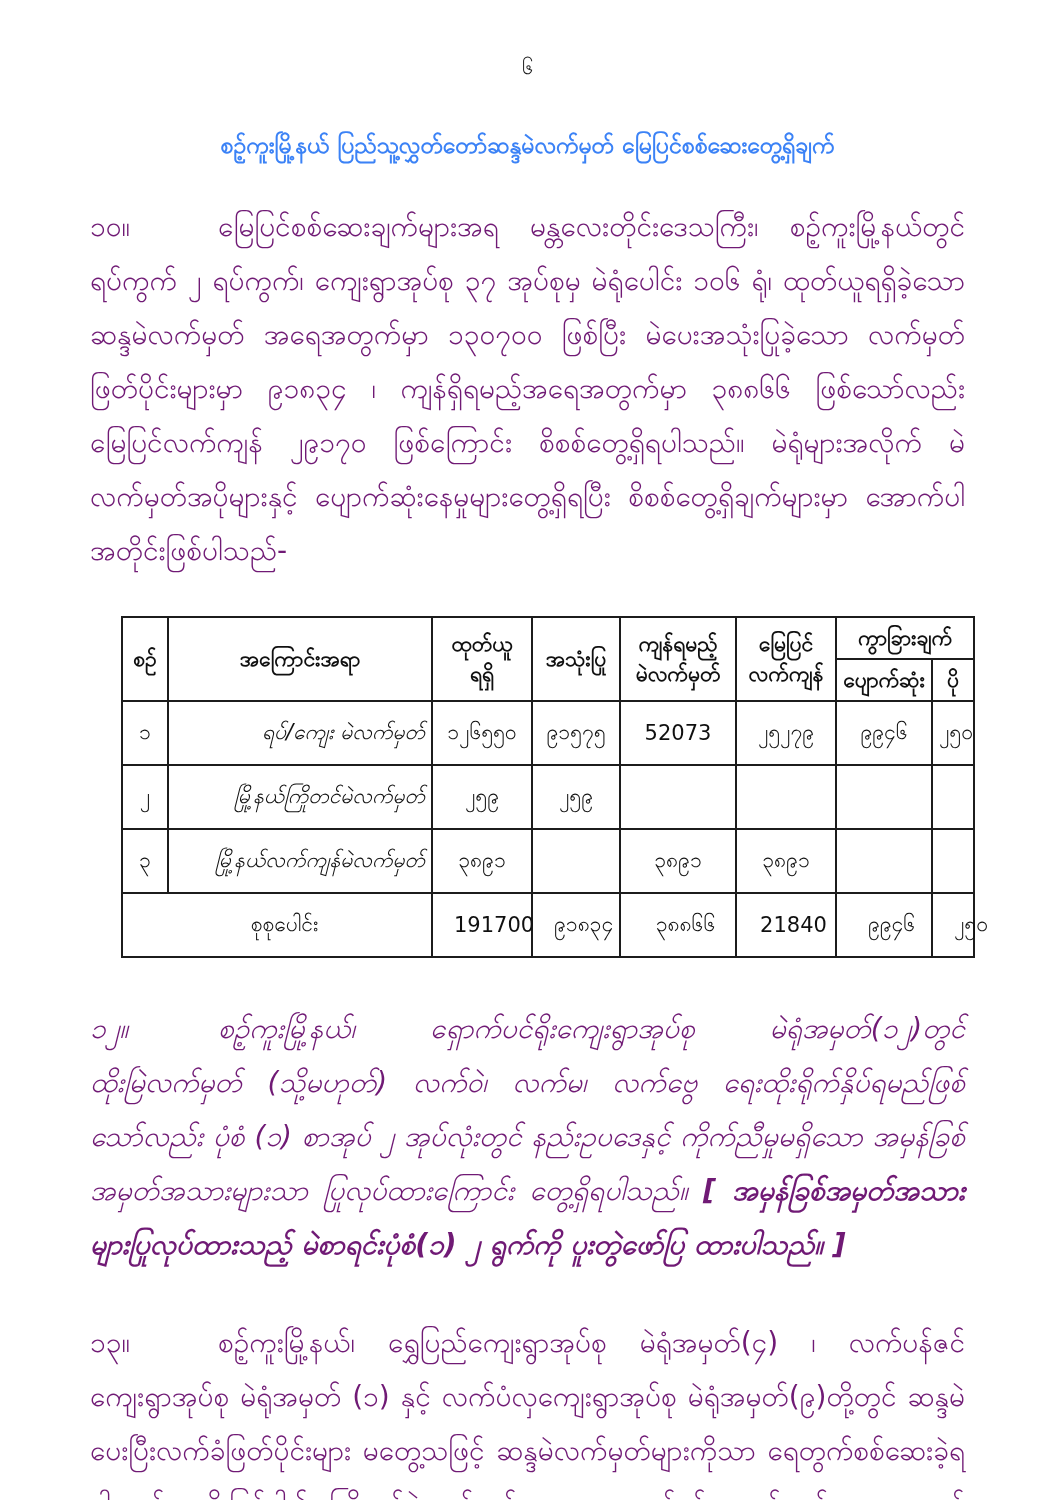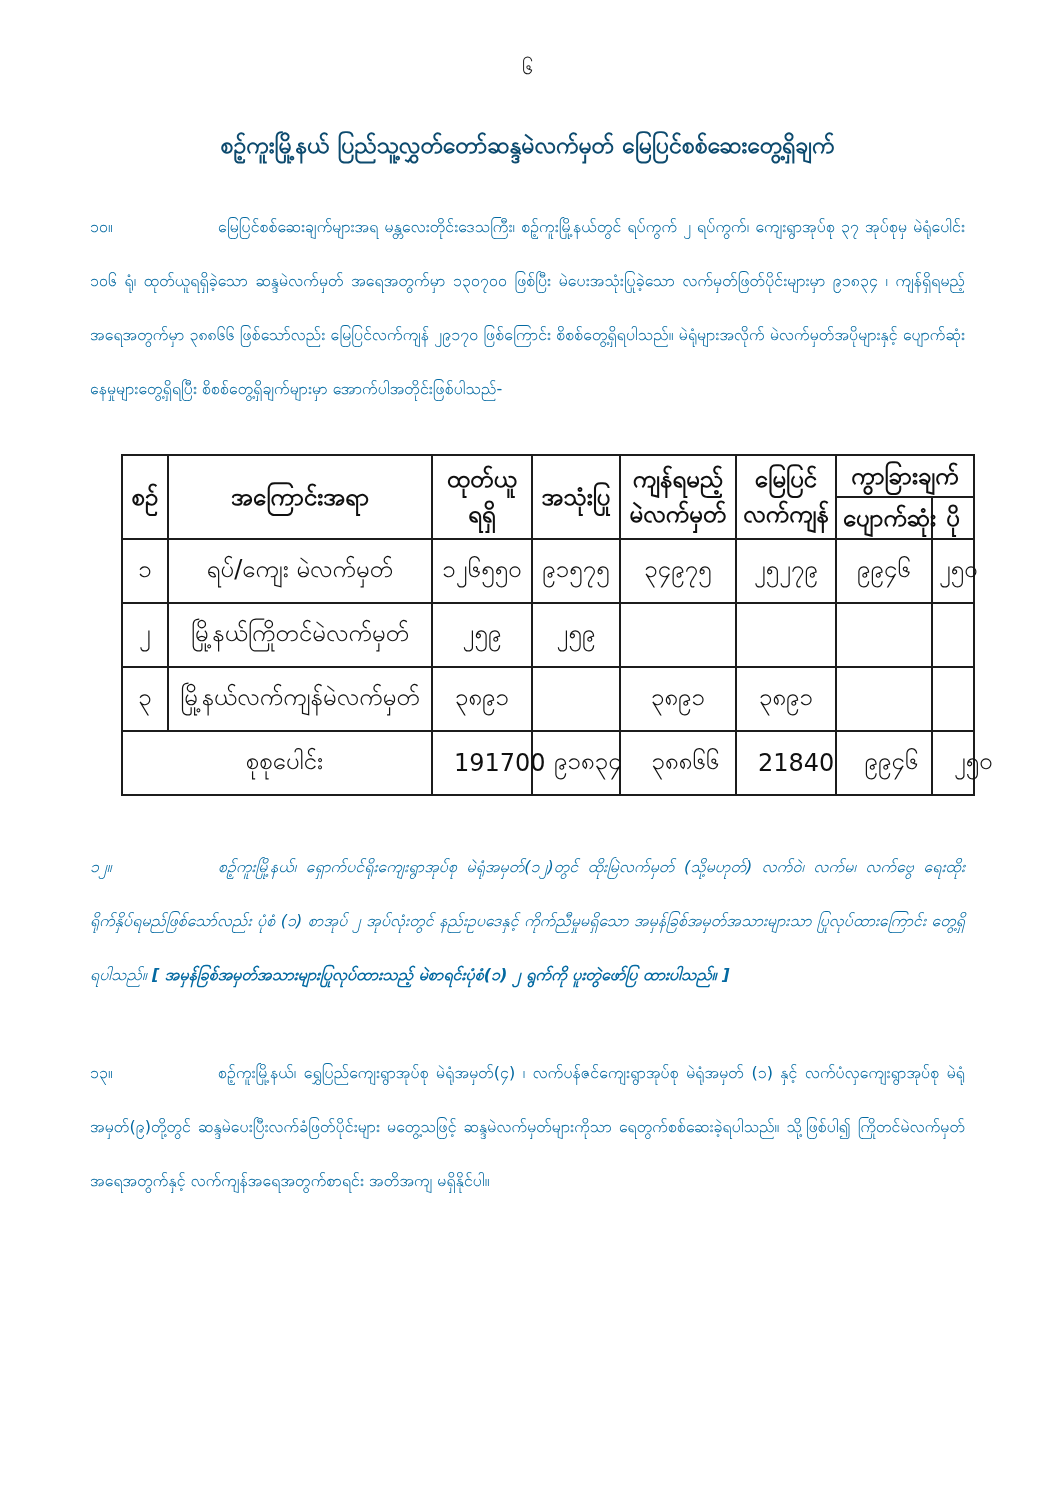--- a/index.html
+++ b/index.html
@@ -25,67 +25,67 @@
     text-align: center;
     font-size: 20px;
     font-weight: normal;
     color: #1a1a1a;
   }
   .doc-title {
     margin: 46px 0 0 0;
     text-align: center;
     font-size: 23px;
     font-weight: bold;
-    color: #0c4a6e;
+    color: #3b82f6;
   }
   p.body-para {
     margin: 36px 0 0 0;
-    font-size: 16px;
+    font-size: 28px;
     line-height: 54px;
     text-align: justify;
-    color: #0369a1;
+    color: #701a75;
   }
   p.body-para .pnum {
     display: inline-block;
     width: 128px;
     vertical-align: top;
     text-align: left;
   }
   p.para-11 { margin-top: 56px; }
   p.para-12 { margin-top: 44px; font-style: italic; }
   p.para-13 { margin-top: 44px; }
   .bold-seg { font-weight: bold; }
 
   table.result-table {
     margin: 38px 0 0 31px;
     border-collapse: collapse;
     table-layout: fixed;
     width: 852px;
-    font-size: 24px;
+    font-size: 21px;
   }
   table.result-table th,
   table.result-table td {
     border: 2px solid #1c1c1c;
     padding: 2px 6px;
     box-sizing: border-box;
     color: #101010;
   }
   table.result-table thead th {
     font-weight: bold;
     text-align: center;
     line-height: 1.45;
     height: 42px;
   }
   table.result-table thead th .hline { display: block; text-align: center; }
   table.result-table tbody td {
     height: 64px;
     font-weight: normal;
   }
   td.cell-no { text-align: center; }
-  td.cell-subject { text-align: center; padding-left: 9px; }
+  td.cell-subject { text-align: right; padding-left: 9px; font-style: italic; }
   td.cell-num { text-align: center; padding-right: 14px; }
   tr.total-row td {
     font-weight: bold;
     height: 55px;
     padding-left: 21px;
   }
   td.cell-total-label { text-align: center; }
 </style>
 </head>
 <body>
@@ -134,21 +134,21 @@
         <th>ပျောက်ဆုံး</th>
         <th>ပို</th>
       </tr>
     </thead>
     <tbody>
       <tr>
         <td class="cell-no">၁</td>
         <td class="cell-subject">ရပ်/ကျေး မဲလက်မှတ်</td>
         <td class="cell-num">၁၂၆၅၅၀</td>
         <td class="cell-num">၉၁၅၇၅</td>
-        <td class="cell-num">၃၄၉၇၅</td>
+        <td class="cell-num">52073</td>
         <td class="cell-num">၂၅၂၇၉</td>
         <td class="cell-num">၉၉၄၆</td>
         <td class="cell-num">၂၅၀</td>
       </tr>
       <tr>
         <td class="cell-no">၂</td>
         <td class="cell-subject">မြို့နယ်ကြိုတင်မဲလက်မှတ်</td>
         <td class="cell-num">၂၅၉</td>
         <td class="cell-num">၂၅၉</td>
         <td class="cell-num"></td>

